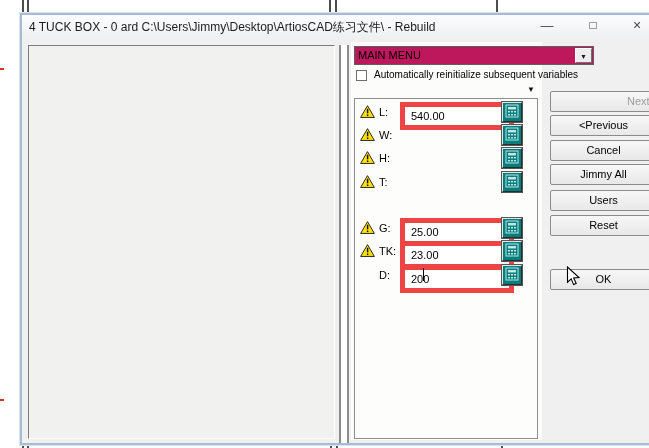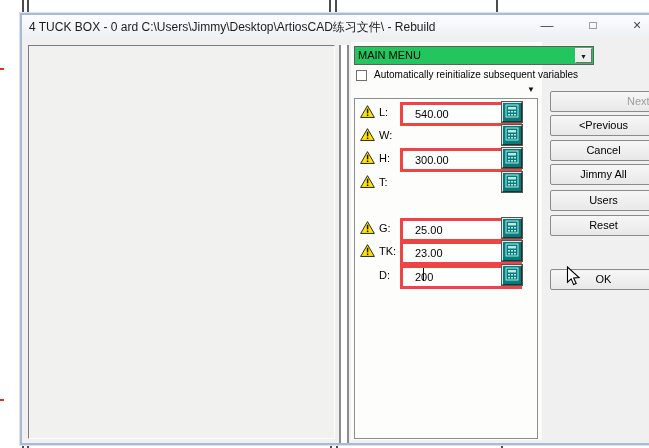--- a/index.html
+++ b/index.html
@@ -51,21 +51,21 @@
     border-left:2px solid #8c8c8c;border-right:2px solid #8c8c8c;
   }
   
   #vars-panel{
     position:absolute;left:329px;top:27px;width:191px;height:398px;
     background:#fcfcfb;
   }
   
   #menu-combo{
     position:absolute;left:332px;top:31px;width:240px;height:19px;
-    background:#22c55e;border:1px solid #5f5f5f;box-sizing:border-box;
+    background:#be185d;border:1px solid #5f5f5f;box-sizing:border-box;
   }
   #menu-combo-text{position:absolute;left:3px;top:2px;font-size:11px;color:#000;}
   #menu-combo-arrow{
     position:absolute;right:1px;top:1px;bottom:1px;width:17px;
     background:#ededed;border:1px solid;border-color:#ffffff #6f6f6f #6f6f6f #ffffff;
     font-size:7px;color:#1a1a1a;text-align:center;line-height:15px;box-sizing:border-box;
   }
   
   #auto-reinit-box{
     position:absolute;left:334px;top:55px;width:11px;height:11px;
@@ -79,22 +79,22 @@
   
   #vars-frame{
     position:absolute;left:332px;top:83px;width:184px;height:341px;
     border:1px solid #8e8e8e;box-sizing:border-box;background:#fdfdfc;
   }
   .var-row{position:absolute;left:0;top:0;width:641px;height:21px;}
   .warn{position:absolute;left:338px;top:2px;width:15px;height:13px;}
   .vlabel{position:absolute;left:357px;top:4px;width:22px;font-size:11px;color:#000;}
   .vinput{
     position:absolute;left:378px;top:0;width:92px;height:18px;
-    border:3px solid #ef4444;background:#fff;font-size:11px;
-    font-family:"Liberation Sans",sans-serif;padding:0 12px;box-sizing:content-box;
+    border:5px solid #ef4444;background:#fff;font-size:11px;
+    font-family:"Liberation Sans",sans-serif;padding:0 6px;box-sizing:content-box;
   }
   .calc{
     position:absolute;left:480px;top:0;width:20px;height:20px;padding:1px 0 0 0;
     background:#007d7d;border:1px solid;border-color:#e6e6e6 #2c2c2c #2c2c2c #e6e6e6;
     box-shadow:0 0 0 1px #555;box-sizing:border-box;cursor:pointer;
   }
   .caret{position:absolute;left:401px;top:3px;width:1px;height:13px;background:#000;}
 
   
   .dlg-btn{
@@ -192,21 +192,20 @@
           </g>
         </svg></button>
   </div>
   <div class="var-row" style="top:133px">
     <span class="warn"><svg width="15" height="13" viewBox="0 0 16 14">
           <path d="M8 0.7 L15.4 13.4 H0.6 Z" fill="#ffe108" stroke="#1a1a1a" stroke-width="1"></path>
           <rect x="7.3" y="4" width="1.6" height="5" fill="#111"></rect>
           <rect x="7.3" y="10.2" width="1.6" height="1.7" fill="#111"></rect>
         </svg></span>
     <span class="vlabel">H:</span>
-    <input class="vinput" value="300.00" style="">
     <button class="calc"><svg width="14" height="14" viewBox="0 0 14 14">
           <rect x="1" y="1" width="12" height="12" fill="none" stroke="#bfe8e4"></rect>
           <rect x="3" y="3" width="8" height="2.5" fill="#bfe8e4"></rect>
           <g fill="#bfe8e4">
             <rect x="3" y="7" width="2" height="1.5"></rect>
             <rect x="6" y="7" width="2" height="1.5"></rect>
             <rect x="9" y="7" width="2" height="1.5"></rect>
             <rect x="3" y="10" width="2" height="1.5"></rect>
             <rect x="6" y="10" width="2" height="1.5"></rect>
             <rect x="9" y="10" width="2" height="1.5"></rect>

